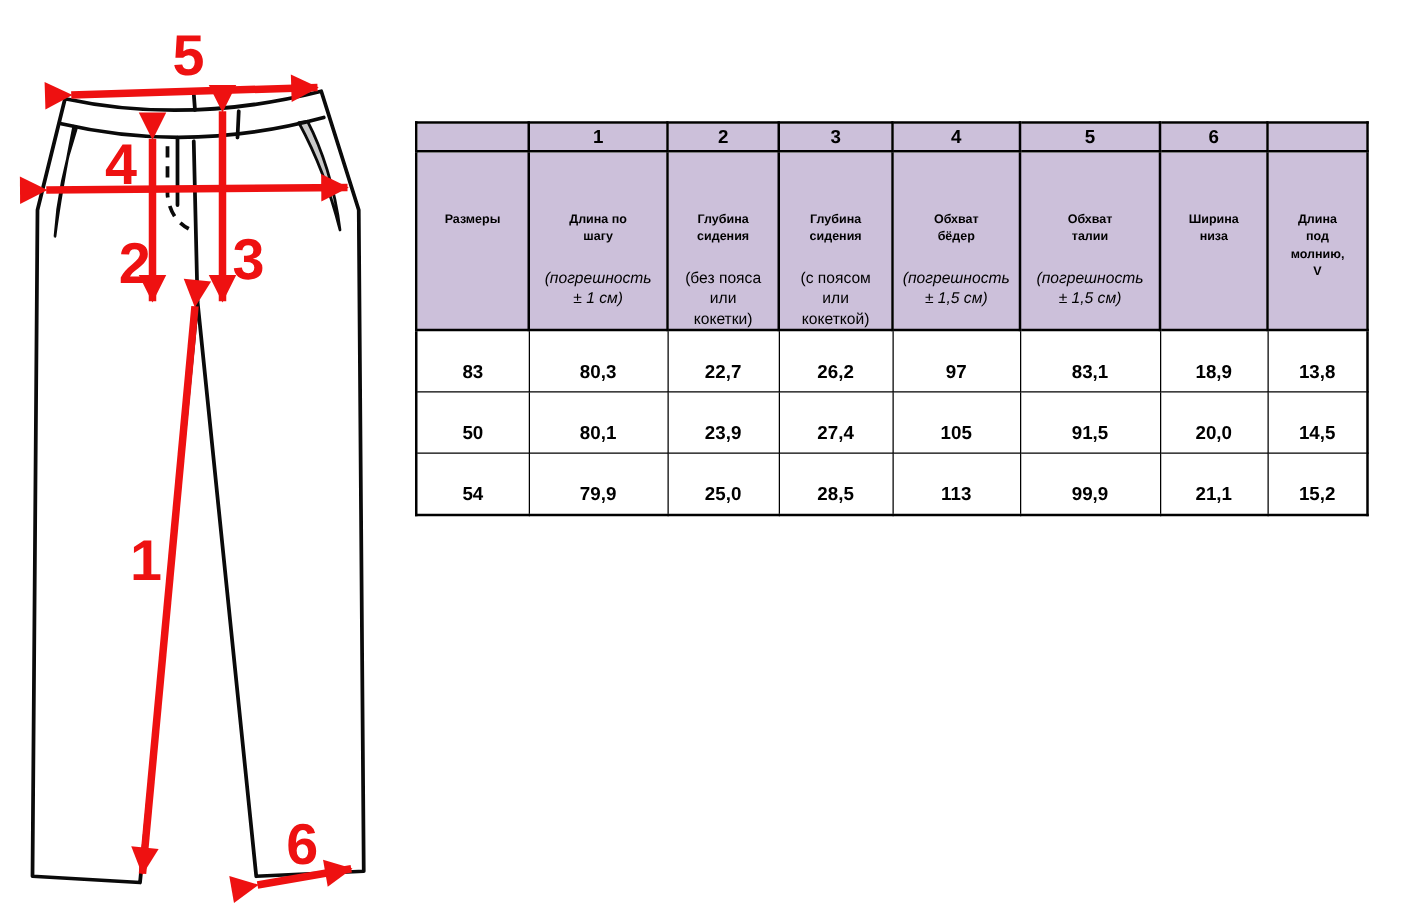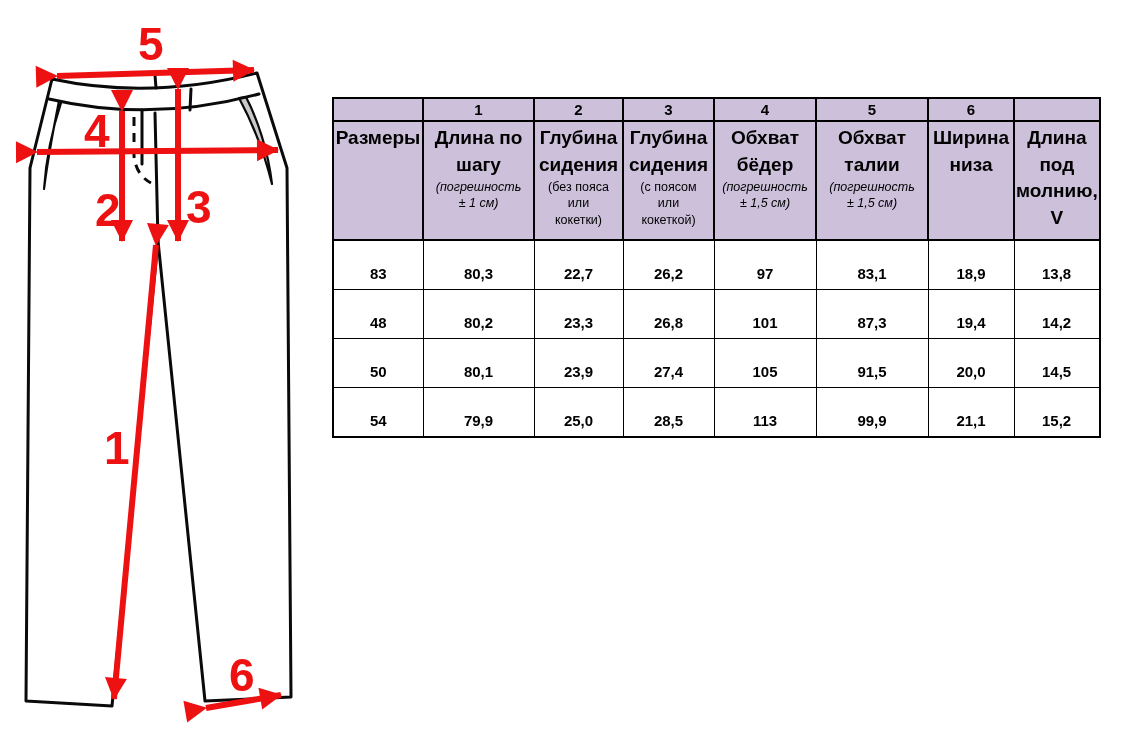--- a/index.html
+++ b/index.html
@@ -36,22 +36,22 @@
     text-align:center;
     overflow:hidden;
   }
   .size-table thead th{
     background:var(--header-bg);
     border:2px solid #000;
     font-weight:bold;
   }
   .num-row th{height:21px;font-size:15px;padding:0;}
   .hdr-row th{height:114px;vertical-align:top;padding:3px 1px 0 1px;}
-  .hdr-title{font-weight:bold;font-size:19px;line-height:1.4;white-space:pre-line;}
-  .hdr-note{font-weight:normal;font-size:12.5px;line-height:1.3;white-space:pre-line;margin-top:1px;}
+  .hdr-title{font-weight:bold;font-size:10px;line-height:1.4;white-space:pre-line;margin-top:44px;}
+  .hdr-note{font-weight:normal;font-size:12.5px;line-height:1.3;white-space:pre-line;margin-top:17px;}
   .hdr-note.italic{font-style:italic;}
   .size-table tbody td{
     height:40px;background:#fff;
     font-weight:bold;font-size:15px;
     vertical-align:bottom;padding-bottom:7px;
   }
 </style>
 </head>
 <body>
 
@@ -167,30 +167,20 @@
           <td>83</td>
           <td>80,3</td>
           <td>22,7</td>
           <td>26,2</td>
           <td>97</td>
           <td>83,1</td>
           <td>18,9</td>
           <td>13,8</td>
         </tr>
         <tr>
-          <td>48</td>
-          <td>80,2</td>
-          <td>23,3</td>
-          <td>26,8</td>
-          <td>101</td>
-          <td>87,3</td>
-          <td>19,4</td>
-          <td>14,2</td>
-        </tr>
-        <tr>
           <td>50</td>
           <td>80,1</td>
           <td>23,9</td>
           <td>27,4</td>
           <td>105</td>
           <td>91,5</td>
           <td>20,0</td>
           <td>14,5</td>
         </tr>
         <tr>

